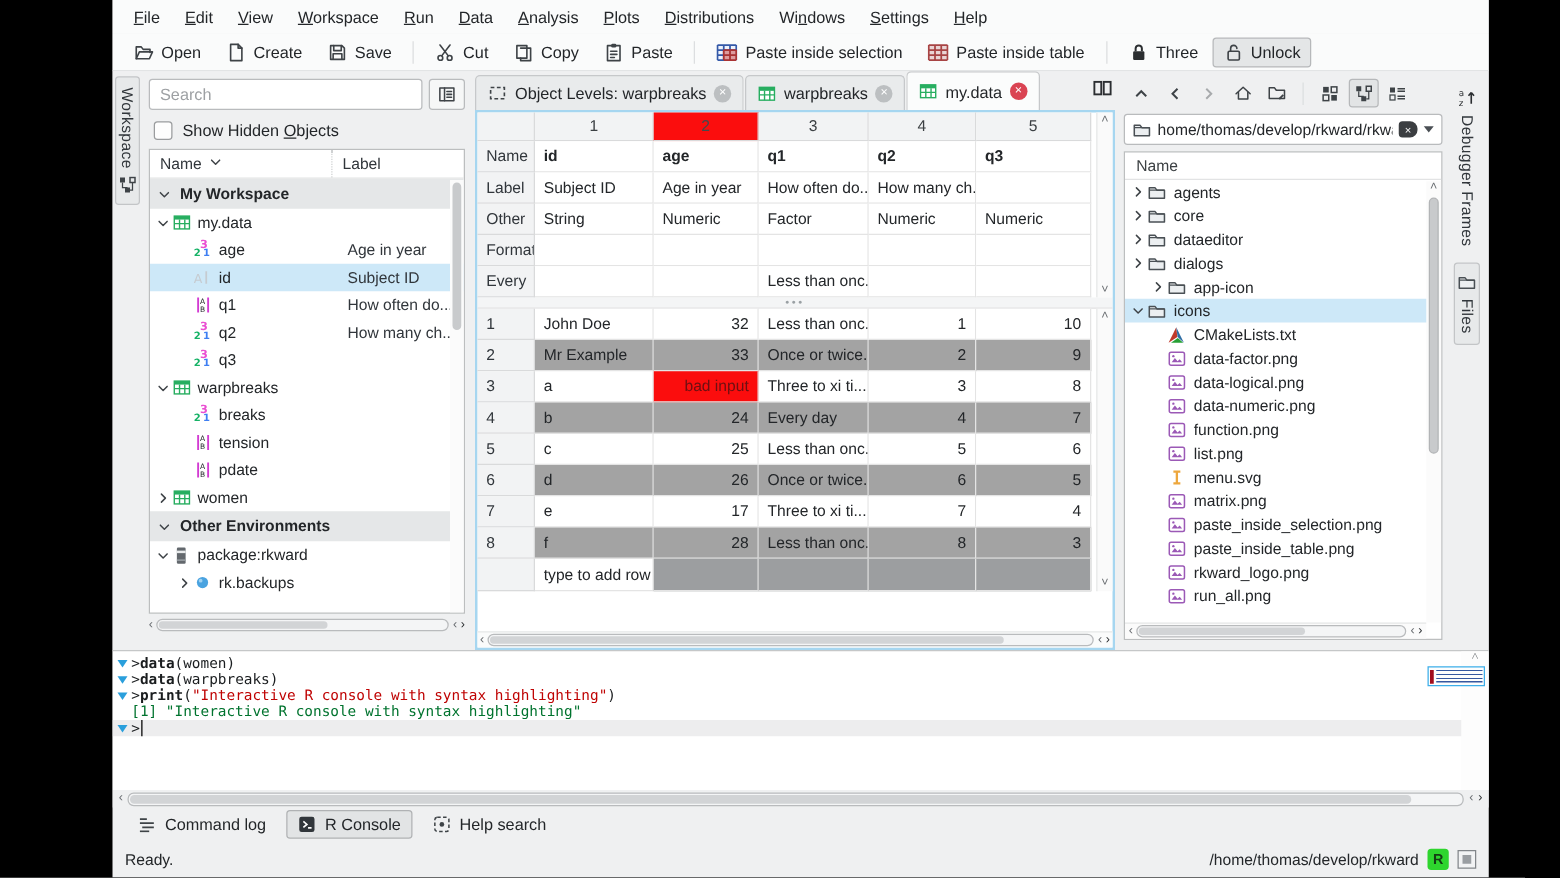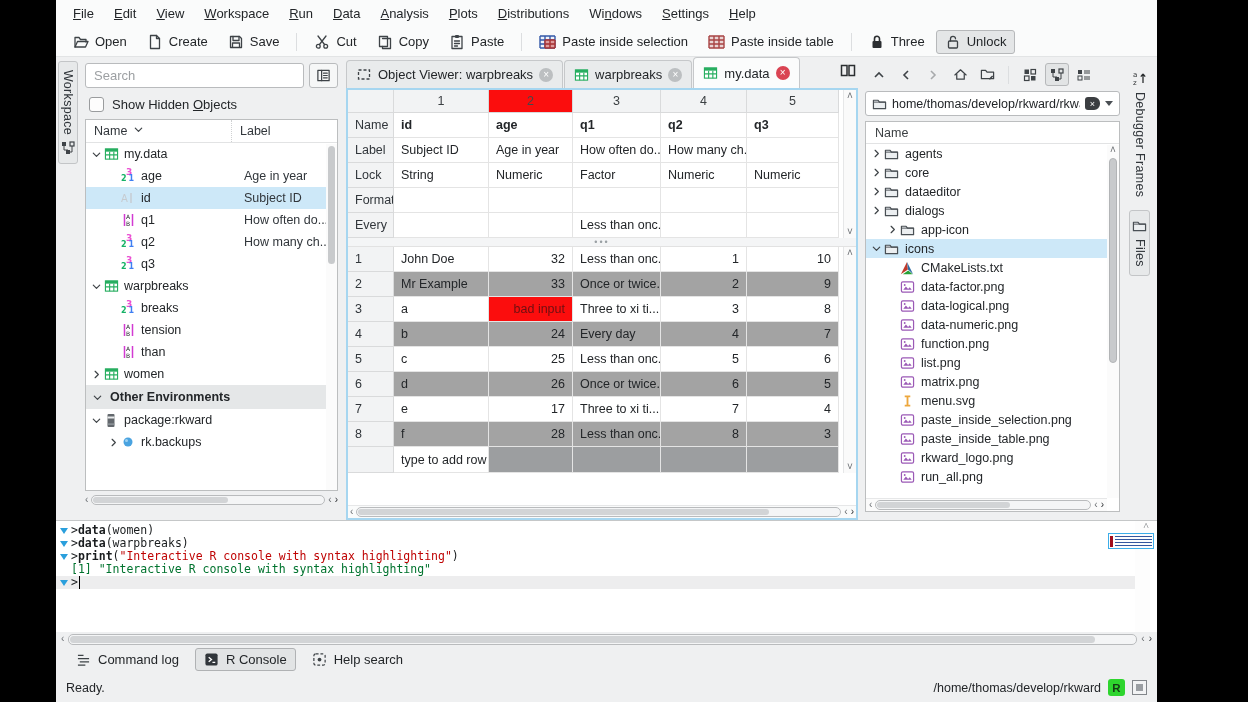--- a/index.html
+++ b/index.html
@@ -2,21 +2,21 @@
 <html><head>
 <meta charset="utf-8">
 <style>
   *{box-sizing:border-box;margin:0;padding:0}
   html,body{width:1248px;height:702px;background:#000;overflow:hidden}
   body{font-family:"Liberation Sans",sans-serif;font-size:13px;color:#232629;position:relative}
   u{text-decoration:underline}
   .ic{display:inline-flex;align-items:center;justify-content:center;line-height:0}
   .ic svg{display:block}
 
-  #app{position:absolute;left:56px;top:0;width:1101px;height:702px;background:#eff0f1;display:flex;flex-direction:column;overflow:hidden}
+  #app{position:absolute;left:90px;top:0;width:1101px;height:702px;background:#eff0f1;display:flex;flex-direction:column;overflow:hidden}
 
   
   .menubar{height:27px;background:#fafbfb;display:flex;align-items:center;padding:0 8px;gap:2px;flex:none}
   .menu-item{padding:3px 9px;border-radius:3px;white-space:nowrap}
 
   
   .toolbar{height:30px;background:#fafbfb;border-bottom:1px solid #e2e4e5;display:flex;align-items:center;padding:0 8px;gap:2px;flex:none}
   .tbtn{display:flex;align-items:center;gap:6px;padding:3px 8px;border-radius:3px;border:1px solid transparent;white-space:nowrap}
   .tbtn.pressed{background:#e4e6e7;border-color:#b6b8ba}
   .tsep{width:1px;height:18px;background:#dcdee0;margin:0 6px}
@@ -293,20 +293,26 @@
         <div class="obj-header">
           <span class="oh-name">
               <span>Name</span>
               <span id="oh-chev"><svg width="11" height="11" viewBox="0 0 12 12">
                   <path d="M2.5 4.5 6 8l3.5-3.5" stroke="#3e4347" stroke-width="1.3" fill="none" stroke-linecap="round" stroke-linejoin="round"></path>
                 </svg></span>
             </span>
           <span class="oh-label">Label</span>
         </div>
         <div class="tree" id="ws-tree">
+            <div class="tsection">
+              <svg width="11" height="11" viewBox="0 0 12 12">
+                <path d="M2.5 4.5 6 8l3.5-3.5" stroke="#3e4347" stroke-width="1.3" fill="none" stroke-linecap="round" stroke-linejoin="round"></path>
+              </svg>
+              <span>My Workspace</span>
+            </div>
             <div class="trow">
               <span class="t-ind" style="width:4px"></span>
               <span class="exp">
                 <svg width="11" height="11" viewBox="0 0 12 12">
                   <path d="M2.5 4.5 6 8l3.5-3.5" stroke="#3e4347" stroke-width="1.3" fill="none" stroke-linecap="round" stroke-linejoin="round"></path>
                 </svg>
               </span>
               <span class="t-icon">
                 <svg width="15" height="14" viewBox="0 0 16 15">
                   <rect x="1.5" y="2" width="13" height="11" fill="#fff" stroke="#27ae60" stroke-width="1.2"></rect>
@@ -422,21 +428,21 @@
             <div class="trow">
               <span class="t-ind" style="width:21px"></span>
               <span class="exp"></span>
               <span class="t-icon">
                 <svg width="13" height="14" viewBox="0 0 13 14">
                   <path d="M2.5 1v12M10.5 1v12" stroke="#d23bd2" stroke-width="1.5"></path>
                   <text x="4" y="6" font-size="6" font-family="DejaVu Sans" fill="#232629">A</text>
                   <text x="4" y="12.5" font-size="6" font-family="DejaVu Sans" fill="#232629">B</text>
                 </svg>
               </span>
-              <span class="nm">than</span>
+              <span class="nm">pdate</span>
             </div>
             <div class="trow">
               <span class="t-ind" style="width:4px"></span>
               <span class="exp">
                 <svg width="11" height="11" viewBox="0 0 12 12">
                   <path d="M4.5 2.5 8 6l-3.5 3.5" stroke="#3e4347" stroke-width="1.3" fill="none" stroke-linecap="round" stroke-linejoin="round"></path>
                 </svg>
               </span>
               <span class="t-icon">
                 <svg width="15" height="14" viewBox="0 0 16 15">
@@ -500,21 +506,21 @@
     </div>
 
     <div class="center">
       <div class="tabbar" id="tabbar">
           <span class="tab">
             <span class="ic">
               <svg width="16" height="15" viewBox="0 0 16 15">
                 <rect x="2.5" y="3" width="11" height="9" fill="none" stroke="#3e4347" stroke-width="1.3" stroke-dasharray="3 2"></rect>
               </svg>
             </span>
-            <span>Object Viewer: warpbreaks</span>
+            <span>Object Levels: warpbreaks</span>
             <span class="close">×</span>
           </span>
           <span class="tab">
             <span class="ic">
               <svg width="15" height="14" viewBox="0 0 16 15">
                 <rect x="1.5" y="2" width="13" height="11" fill="#fff" stroke="#27ae60" stroke-width="1.2"></rect>
                 <rect x="1.5" y="2" width="13" height="3" fill="#27ae60"></rect>
                 <path d="M1.5 8.5h13M6 5v8M10.5 5v8" stroke="#27ae60" stroke-width="1.2"></path>
               </svg>
             </span>
@@ -560,21 +566,21 @@
               </div>
               <div class="grow">
                 <div class="cell hd" style="width:46px">Label</div>
                 <div class="cell" style="width:95px">Subject ID</div>
                 <div class="cell" style="width:84px">Age in year</div>
                 <div class="cell" style="width:88px">How often do...</div>
                 <div class="cell" style="width:86px">How many ch...</div>
                 <div class="cell" style="width:92px"></div>
               </div>
               <div class="grow">
-                <div class="cell hd" style="width:46px">Lock</div>
+                <div class="cell hd" style="width:46px">Other</div>
                 <div class="cell" style="width:95px">String</div>
                 <div class="cell" style="width:84px">Numeric</div>
                 <div class="cell" style="width:88px">Factor</div>
                 <div class="cell" style="width:86px">Numeric</div>
                 <div class="cell" style="width:92px">Numeric</div>
               </div>
               <div class="grow">
                 <div class="cell hd" style="width:46px">Format</div>
                 <div class="cell" style="width:95px"></div>
                 <div class="cell" style="width:84px"></div>
@@ -937,37 +943,37 @@
                   <path d="M3.5 10.5l2.8-3.6 2.3 2.7 1.8-1.7 2.1 2.6z" fill="#9b59b6"></path>
                   <circle cx="5" cy="5.3" r="1" fill="#9b59b6"></circle>
                 </svg>
               </span>
               <span>list.png</span>
             </div>
             <div class="frow">
               <span style="width:20px;flex:none"></span>
               <span class="exp"></span>
               <span class="f-icon">
+                <svg width="13" height="14" viewBox="0 0 14 14">
+                  <path d="M4 2h6M7 2v10M4 12h6" stroke="#eda73d" stroke-width="2" fill="none"></path>
+                </svg>
+              </span>
+              <span>menu.svg</span>
+            </div>
+            <div class="frow">
+              <span style="width:20px;flex:none"></span>
+              <span class="exp"></span>
+              <span class="f-icon">
                 <svg width="15" height="14" viewBox="0 0 16 15">
                   <rect x="1.5" y="2" width="13" height="11" rx="1.5" fill="#fff" stroke="#9b59b6" stroke-width="1.3"></rect>
                   <path d="M3.5 10.5l2.8-3.6 2.3 2.7 1.8-1.7 2.1 2.6z" fill="#9b59b6"></path>
                   <circle cx="5" cy="5.3" r="1" fill="#9b59b6"></circle>
                 </svg>
               </span>
               <span>matrix.png</span>
-            </div>
-            <div class="frow">
-              <span style="width:20px;flex:none"></span>
-              <span class="exp"></span>
-              <span class="f-icon">
-                <svg width="13" height="14" viewBox="0 0 14 14">
-                  <path d="M4 2h6M7 2v10M4 12h6" stroke="#eda73d" stroke-width="2" fill="none"></path>
-                </svg>
-              </span>
-              <span>menu.svg</span>
             </div>
             <div class="frow">
               <span style="width:20px;flex:none"></span>
               <span class="exp"></span>
               <span class="f-icon">
                 <svg width="15" height="14" viewBox="0 0 16 15">
                   <rect x="1.5" y="2" width="13" height="11" rx="1.5" fill="#fff" stroke="#9b59b6" stroke-width="1.3"></rect>
                   <path d="M3.5 10.5l2.8-3.6 2.3 2.7 1.8-1.7 2.1 2.6z" fill="#9b59b6"></path>
                   <circle cx="5" cy="5.3" r="1" fill="#9b59b6"></circle>
                 </svg>

